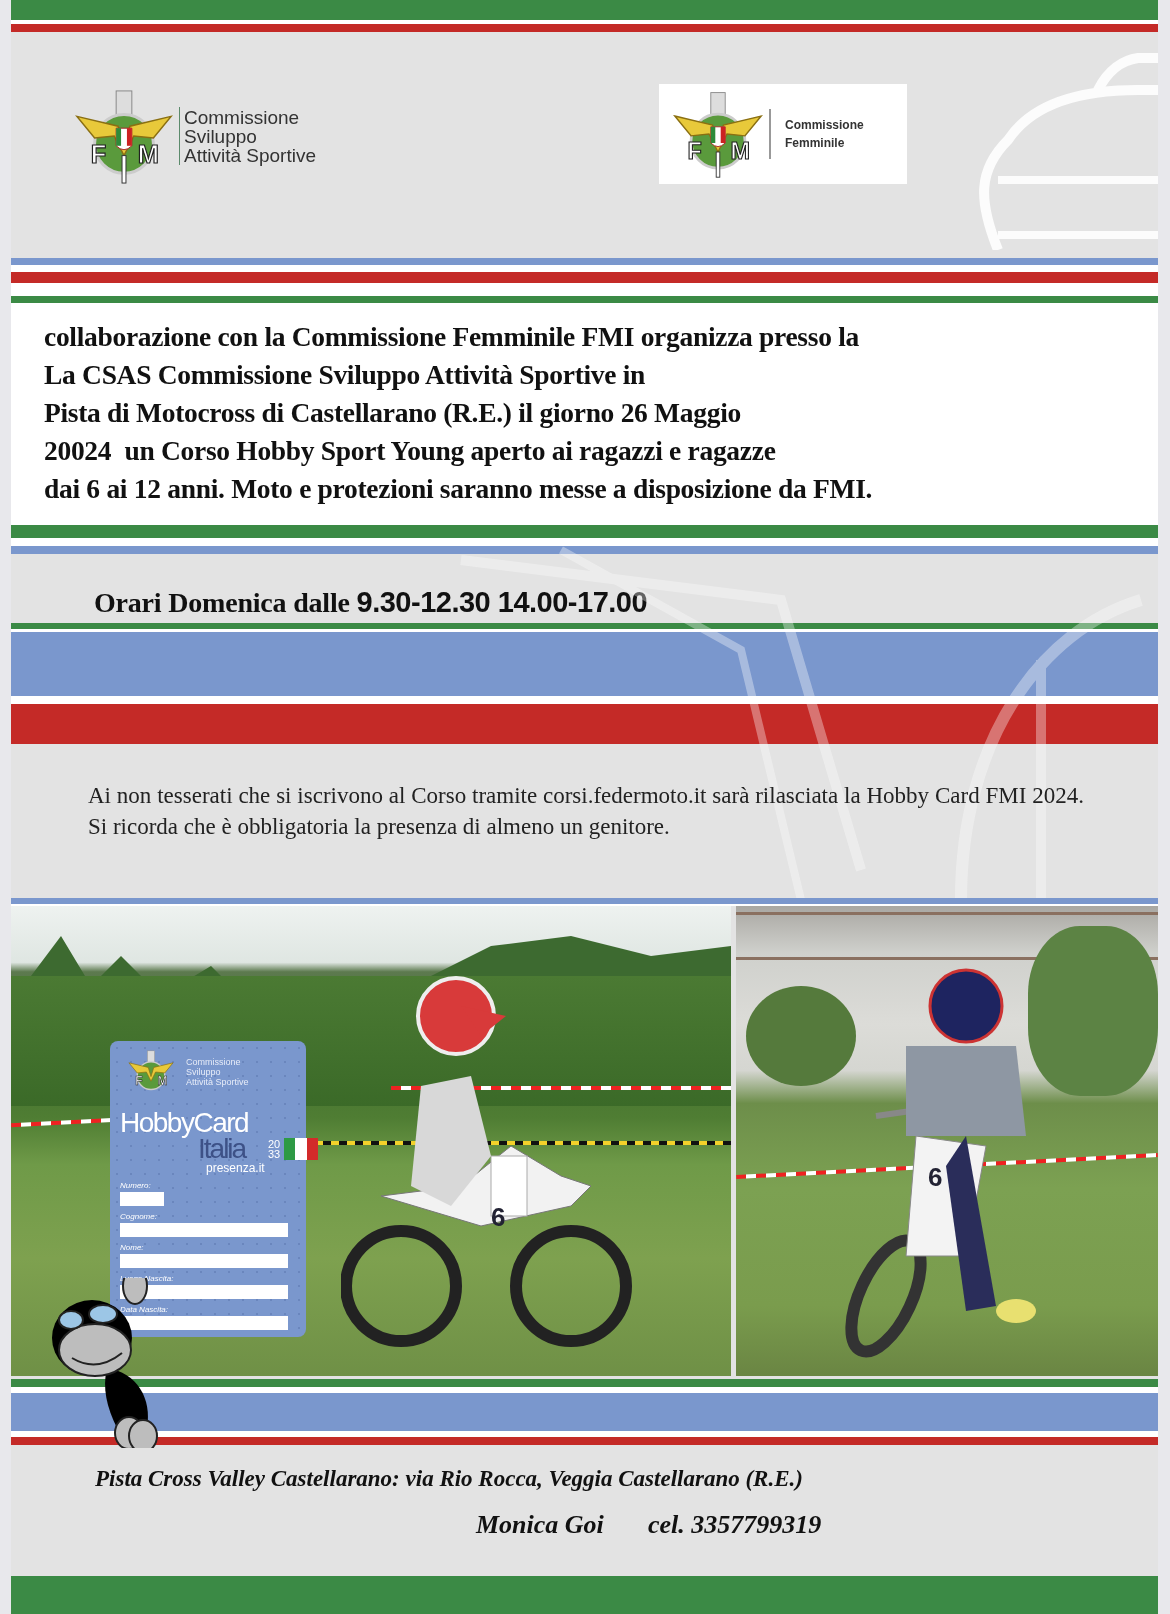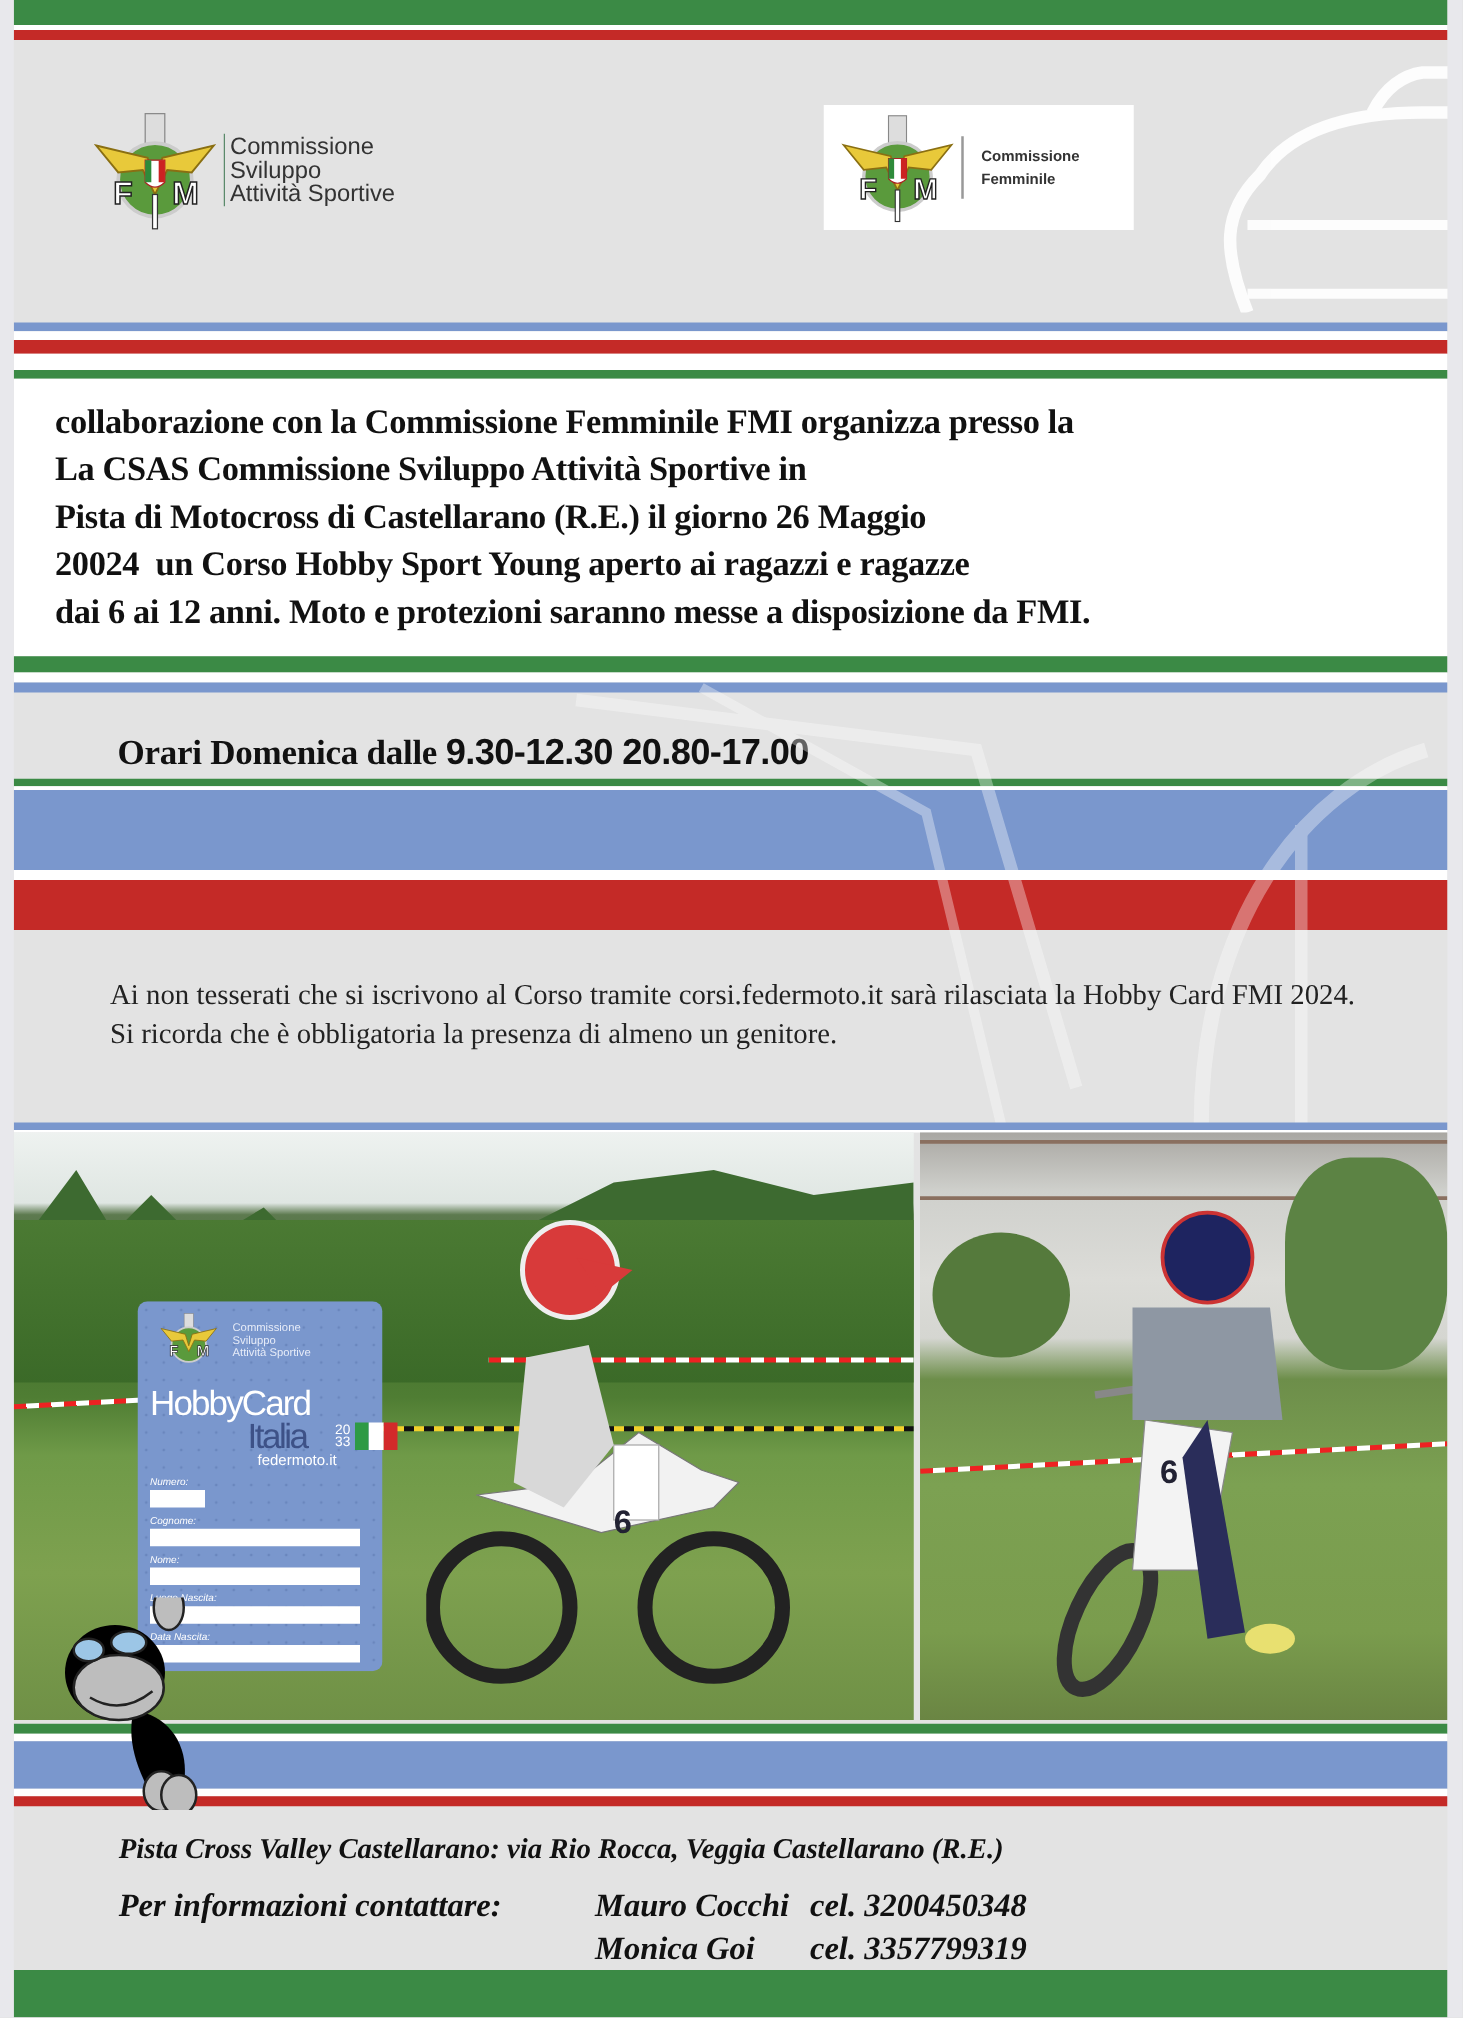--- a/index.html
+++ b/index.html
@@ -133,21 +133,21 @@
     <div style="white-space:pre">20024  un Corso Hobby Sport Young aperto ai ragazzi e ragazze</div>
     <div>dai 6 ai 12 anni. Moto e protezioni saranno messe a disposizione da FMI.</div>
   </div>
 
   <div class="band green" style="top:525px;height:13px"></div>
   <div class="band white" style="top:538px;height:8px"></div>
   <div class="band blue" style="top:546px;height:8px"></div>
 
   <div class="orari">
     <span>Orari Domenica dalle</span>
-    <span class="hours">9.30-12.30 20.80-17.00</span>
+    <span class="hours">9.30-12.30 14.00-17.00</span>
   </div>
 
   <div class="band green" style="top:623px;height:6px"></div>
   <div class="band white" style="top:629px;height:3px"></div>
   <div class="band blue" style="top:632px;height:64px"></div>
   <div class="band white" style="top:696px;height:8px"></div>
   <div class="band red" style="top:704px;height:40px"></div>
 
   <svg class="wm-lines" viewBox="0 0 720 370">
     <path d="M20 20 L340 60 L420 330" fill="none" stroke="#fff" stroke-width="10"></path>
@@ -219,21 +219,21 @@
       <span class="yr">
         <span>20</span><br>
         <span>33</span>
       </span>
       <span class="flag">
         <span style="background:#2e9a45"></span>
           <span style="background:#fff"></span>
           <span style="background:#d32a2a"></span>
       </span>
     </div>
-    <div class="hc-site">federmoto.it</div>
+    <div class="hc-site">presenza.it</div>
     <div class="hc-field-label">Numero:</div>
     <div class="hc-field short"></div>
     <div class="hc-field-label">Cognome:</div>
     <div class="hc-field"></div>
     <div class="hc-field-label">Nome:</div>
     <div class="hc-field"></div>
     <div class="hc-field-label">Luogo Nascita:</div>
     <div class="hc-field"></div>
     <div class="hc-field-label">Data Nascita:</div>
     <div class="hc-field"></div>
@@ -253,25 +253,20 @@
     <ellipse cx="56" cy="36" rx="14" ry="9" fill="#9cc6e6" stroke="#222" stroke-width="2"></ellipse>
     <path d="M25 80 Q50 95 75 75" fill="none" stroke="#222" stroke-width="2"></path>
     <ellipse cx="82" cy="155" rx="14" ry="16" fill="#bdbdbd" stroke="#222" stroke-width="2"></ellipse>
     <ellipse cx="96" cy="158" rx="14" ry="16" fill="#bdbdbd" stroke="#222" stroke-width="2"></ellipse>
     <ellipse cx="88" cy="8" rx="12" ry="18" fill="#bdbdbd" stroke="#222" stroke-width="2"></ellipse>
   </svg>
 
   <div class="footer f-addr">Pista Cross Valley Castellarano: via Rio Rocca, Veggia Castellarano (R.E.)</div>
   <div class="footer f-contact">
     <div class="row">
-      <span class="lbl">Per informazioni contattare:</span>
-      <span class="name">Mauro Cocchi</span>
-      <span>cel. 3200450348</span>
-    </div>
-    <div class="row">
       <span class="lbl"></span>
       <span class="name">Monica Goi</span>
       <span>cel. 3357799319</span>
     </div>
   </div>
 
   <div class="band green" style="top:1576px;height:38px"></div>
 </div>
 
 </body></html>

